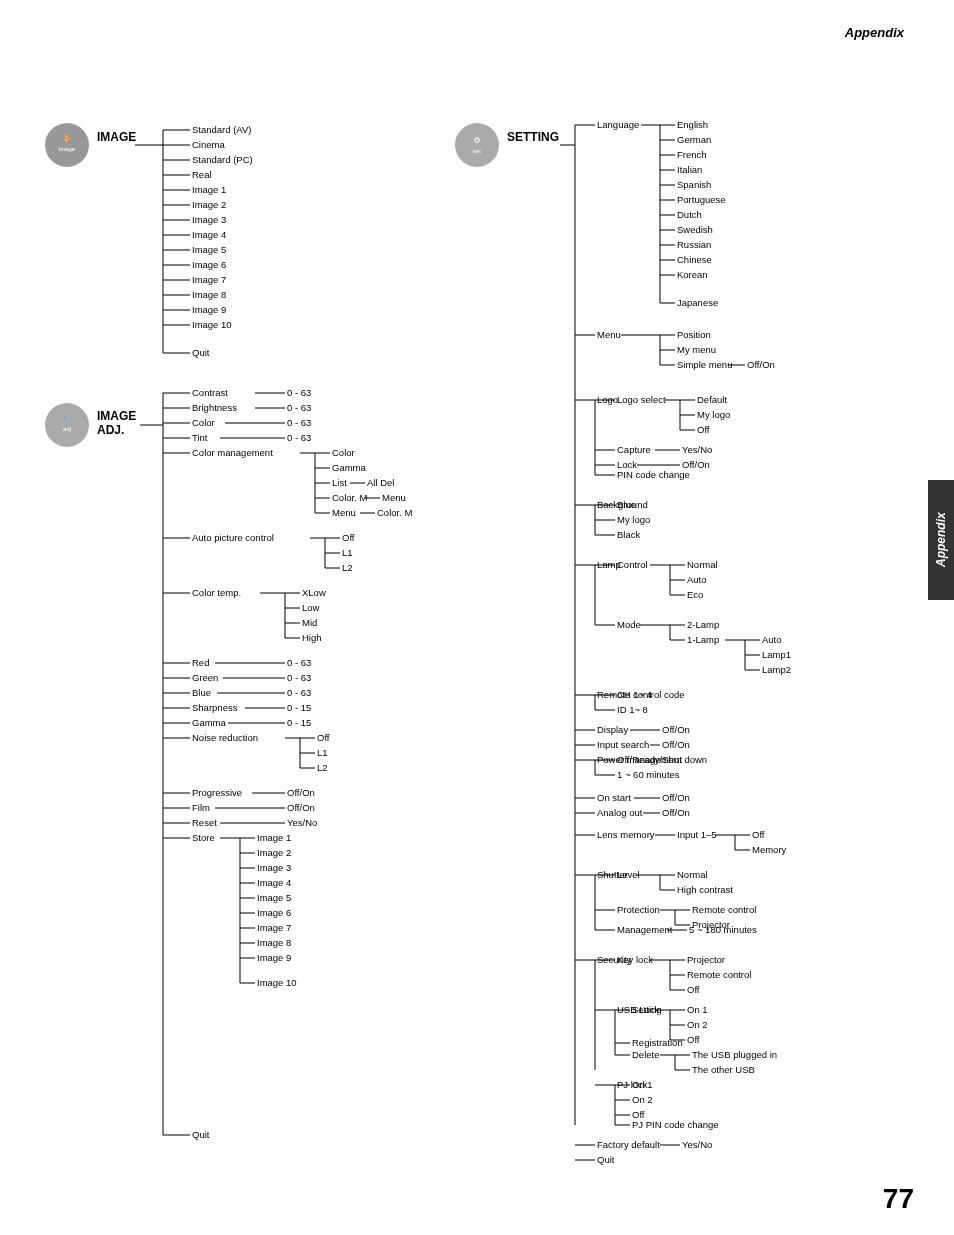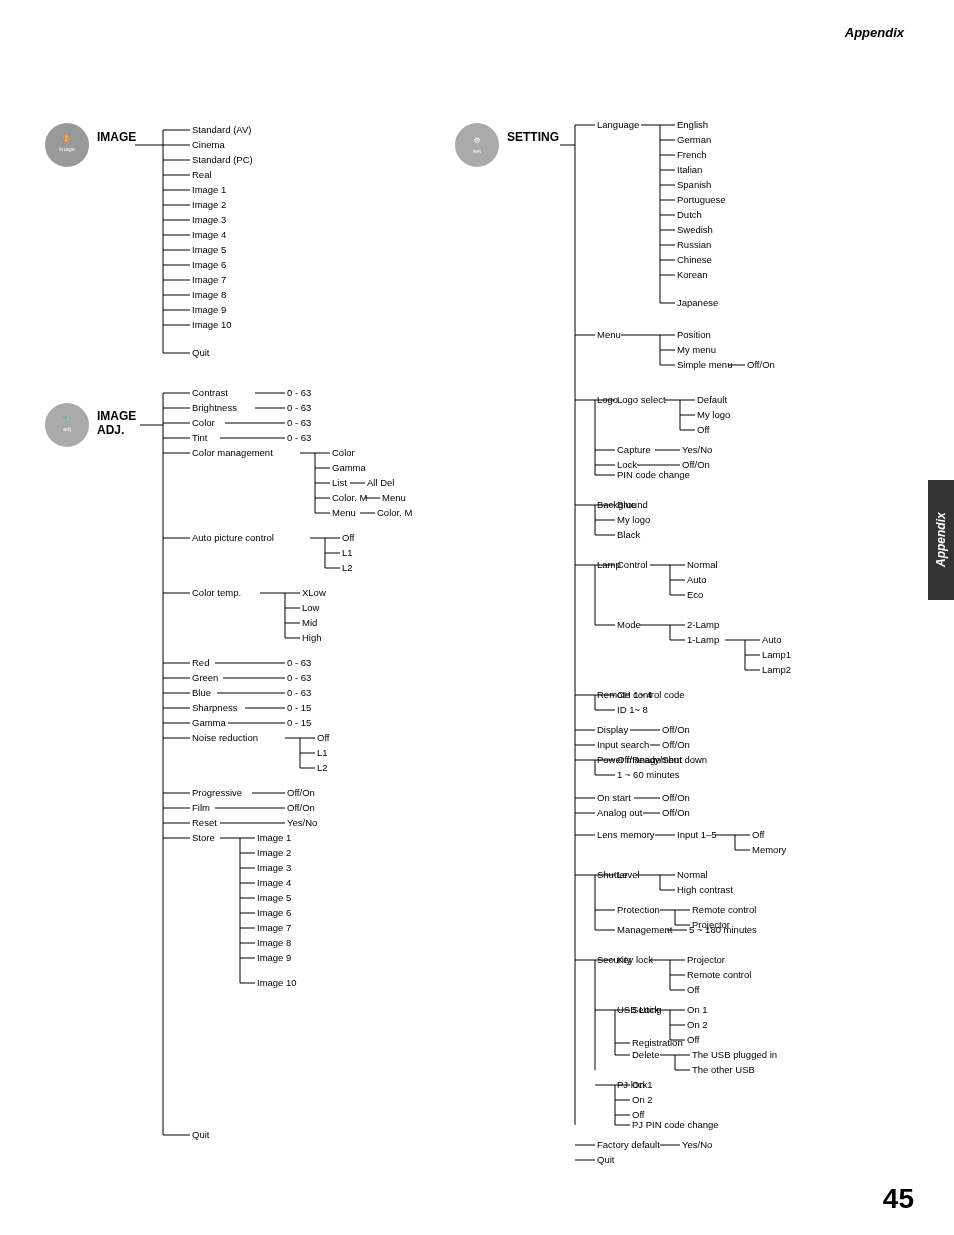--- a/index.html
+++ b/index.html
@@ -555,15 +555,15 @@
 
   </svg>
 
   <div style="position:absolute; right:0; top:480px; background:#333; color:white; 
               writing-mode:vertical-rl; transform:rotate(180deg);
               padding:15px 6px; font-size:12px; font-style:italic; font-weight:bold;
               height:120px; display:flex; align-items:center; justify-content:center;">
     <span>Appendix</span>
   </div>
 
-  <div class="page-number">45</div>
+  <div class="page-number">77</div>
 
 </div>
 
 </body></html>

